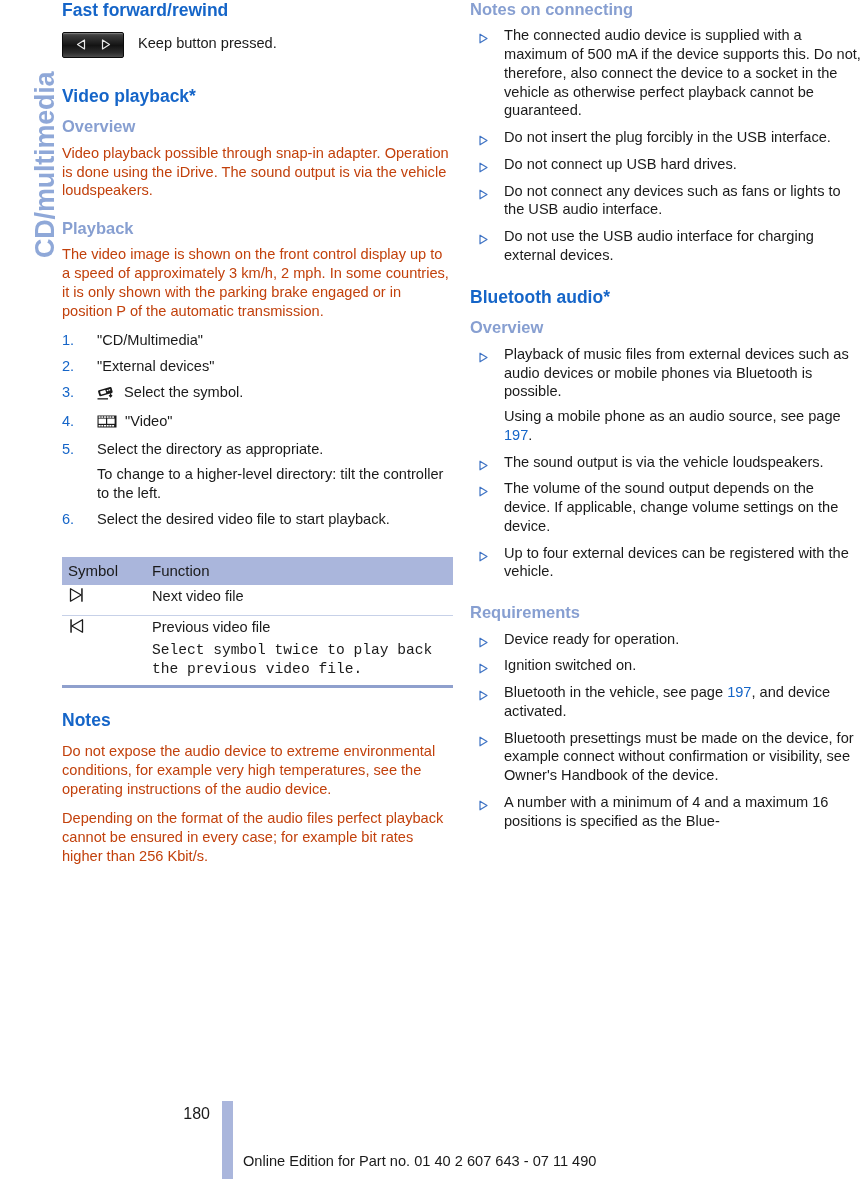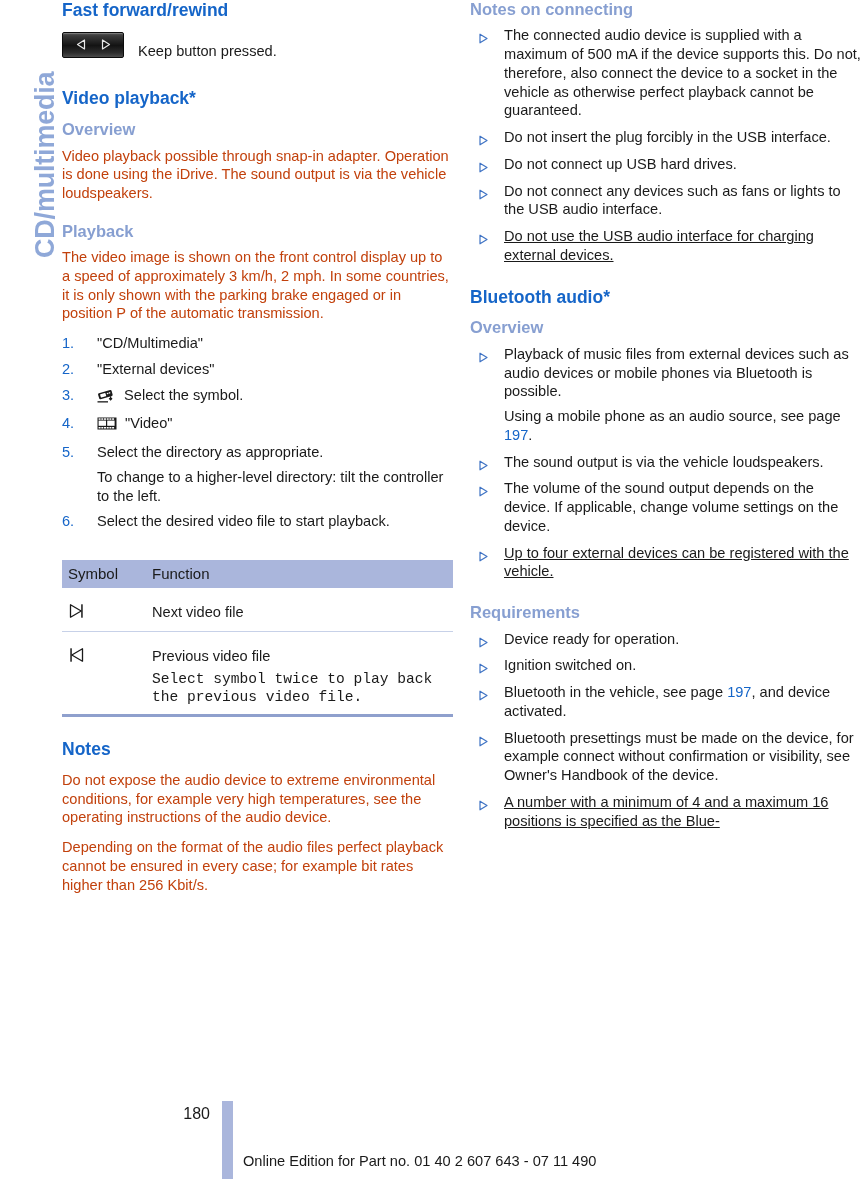--- a/index.html
+++ b/index.html
@@ -104,21 +104,20 @@
     justify-content: space-around;
     padding: 0 6px;
     box-sizing: border-box;
   }
   .hw-button svg { display: block; }
   .btn-caption {
     font-size: 14.6px;
     line-height: 1.285;
     margin-left: 14px;
     padding-top: 2px;
-    margin-top: 8px;
   }
 
   
   ol.steps {
     list-style: none;
     margin: 0;
     padding: 0;
   }
   ol.steps > li {
     position: relative;
@@ -152,21 +151,21 @@
     margin: 0;
     padding: 0;
   }
   ul.tri > li {
     position: relative;
     padding-left: 34px;
     font-size: 14.6px;
     line-height: 1.285;
     margin-bottom: 8px;
   }
-  ul.tri > li:last-child { margin-bottom: 0; text-decoration: underline; }
+  ul.tri > li:last-child { margin-bottom: 0; }
   .tri-marker {
     position: absolute;
     left: 8px;
     top: 4px;
     width: 11px;
     height: 11px;
   }
   .sub-para {
     margin-top: 6px;
     font-size: 14.6px;
@@ -184,21 +183,21 @@
     font-size: 15px;
     font-weight: normal;
     text-align: left;
     padding: 5px 6px 6px 6px;
     color: #1a1a1a;
   }
   table.vmenu th.c1 { width: 72px; }
   table.vmenu td {
     font-size: 14.6px;
     line-height: 1.285;
-    padding: 15px 6px 7px 6px;
+    padding: 2px 6px 7px 6px;
     vertical-align: top;
     border-bottom: 1px solid #c7d1e8;
   }
   table.vmenu tr.last td { border-bottom: 3px solid #8fa0cd; }
   table.vmenu td.c1 { width: 72px; }
   .td-extra { margin-top: 4px; font-family: Liberation Mono, monospace; }
 
   
   .footer {
     position: absolute;

